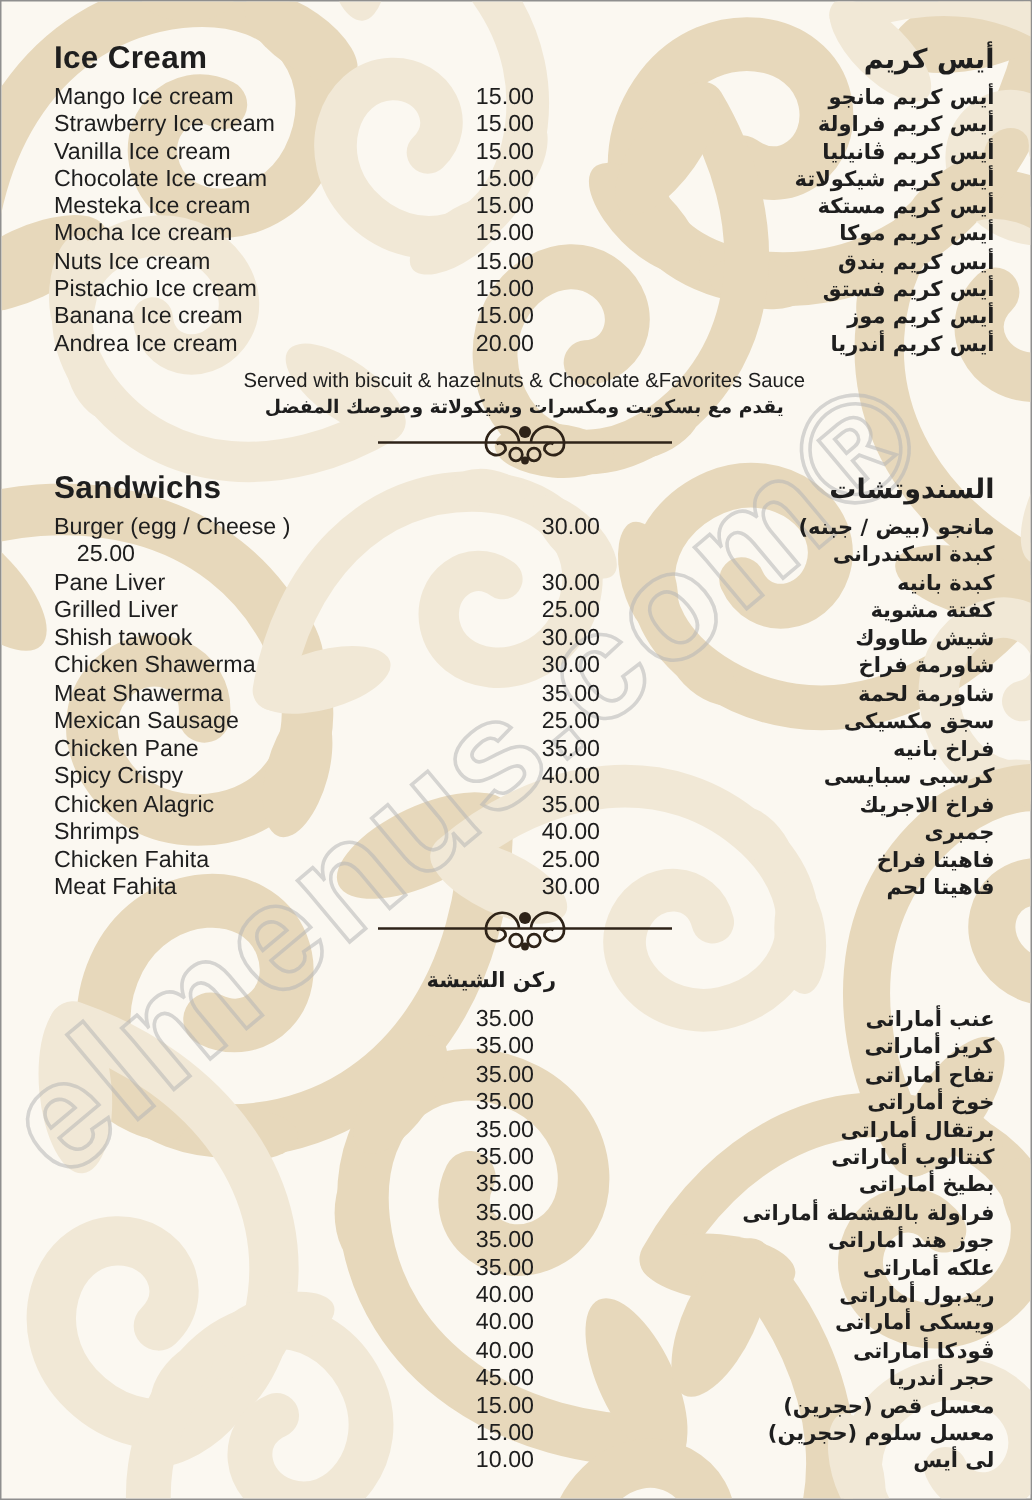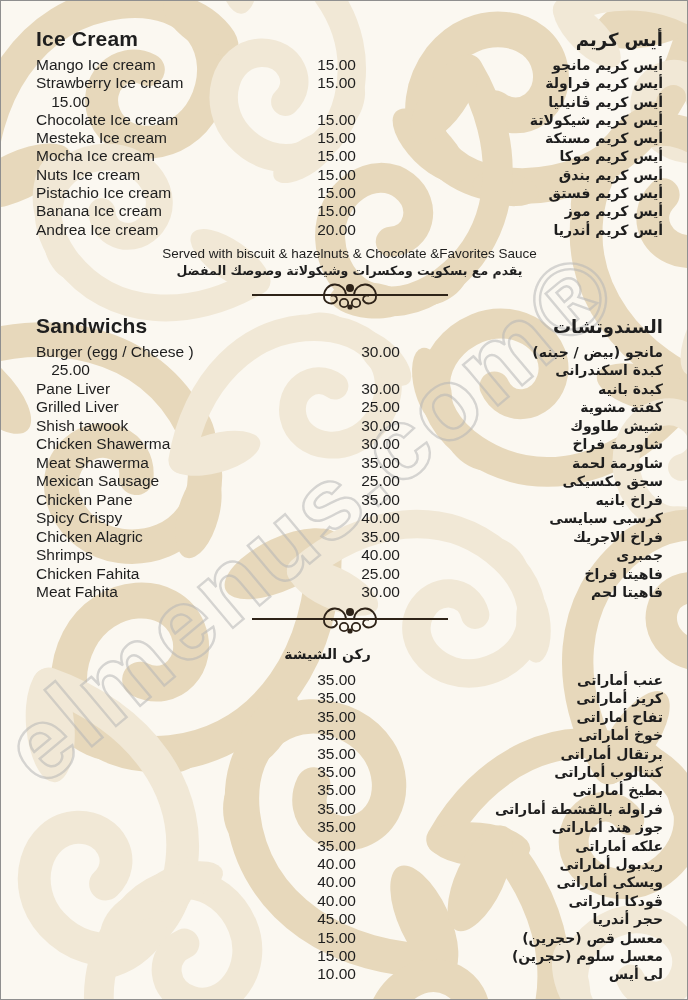--- a/index.html
+++ b/index.html
@@ -97,20 +97,21 @@
             <span class="en">Mango Ice cream</span>
             <span class="price">15.00</span>
             <span class="ar" dir="rtl">أيس كريم مانجو</span>
           </div>
           <div class="row">
             <span class="en">Strawberry Ice cream</span>
             <span class="price">15.00</span>
             <span class="ar" dir="rtl">أيس كريم فراولة</span>
           </div>
           <div class="row">
+            <span class="en">Vanilla Ice cream</span>
             <span class="price">15.00</span>
             <span class="ar" dir="rtl">أيس كريم ڤانيليا</span>
           </div>
           <div class="row">
             <span class="en">Chocolate Ice cream</span>
             <span class="price">15.00</span>
             <span class="ar" dir="rtl">أيس كريم شيكولاتة</span>
           </div>
           <div class="row">
             <span class="en">Mesteka Ice cream</span>

